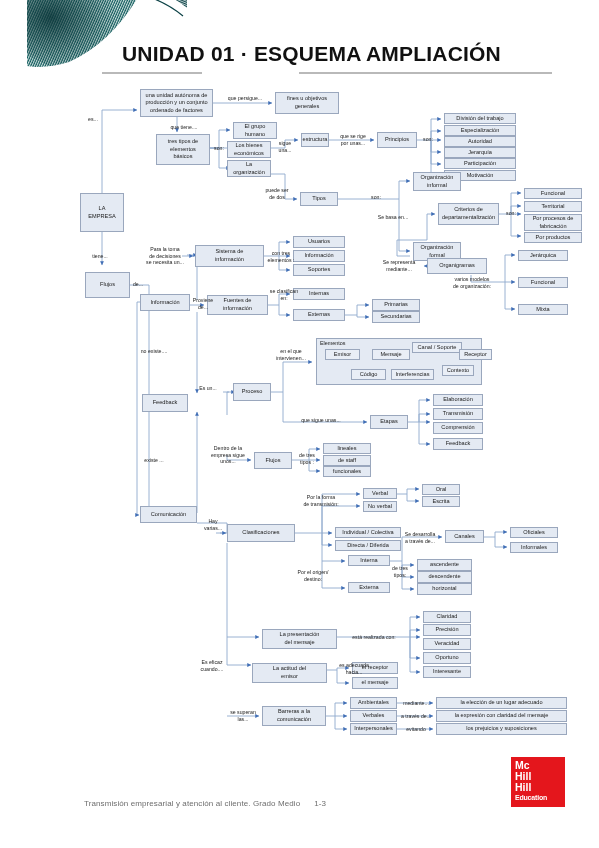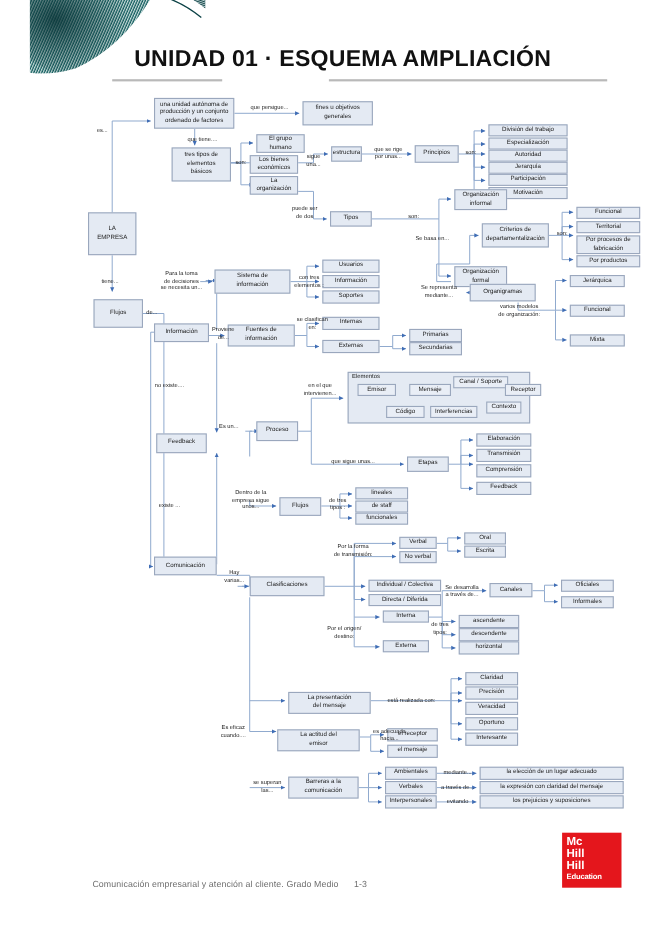--- a/index.html
+++ b/index.html
@@ -448,21 +448,21 @@
 hacia...</div>
     <div class="lbl" style="left: 196px; top: 709px; width: 40px; white-space: pre-line;">se superan
 las...</div>
     <div class="lbl" style="left:371px;top:700px;width:36px;">mediante...</div>
     <div class="lbl" style="left:371px;top:713px;width:36px;">a través de...</div>
     <div class="lbl" style="left:371px;top:726px;width:36px;">evitando</div>
 
   </div>
 
   <div class="footer">
-    <span>Comunicación empresarial y atención al cliente. Grado Medio</span><span class="pg">1-3</span>
+    <span>Transmisión empresarial y atención al cliente. Grado Medio</span><span class="pg">1-3</span>
   </div>
 
   <div class="mhlogo">
     <div>Mc</div>
     <div>Hill</div>
     <div>Hill</div>
     <div class="edu">Education</div>
   </div>
 
 </div>

